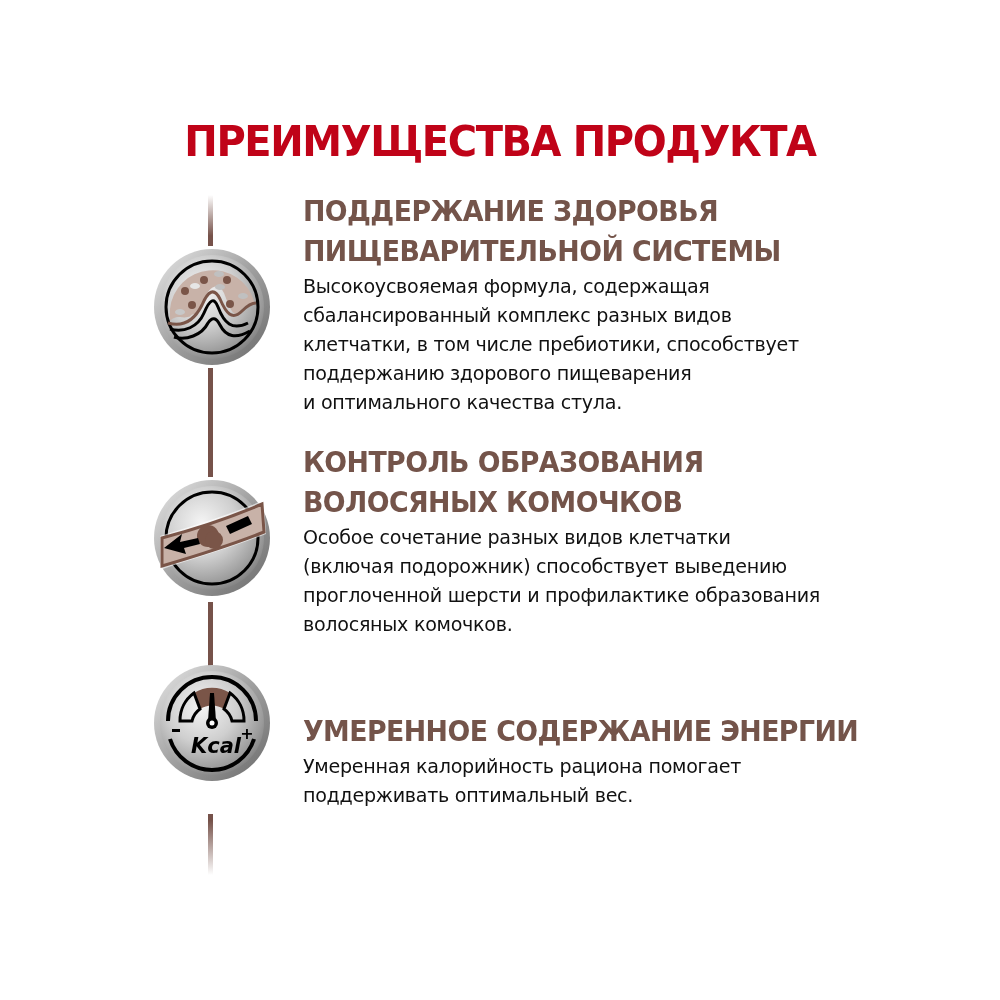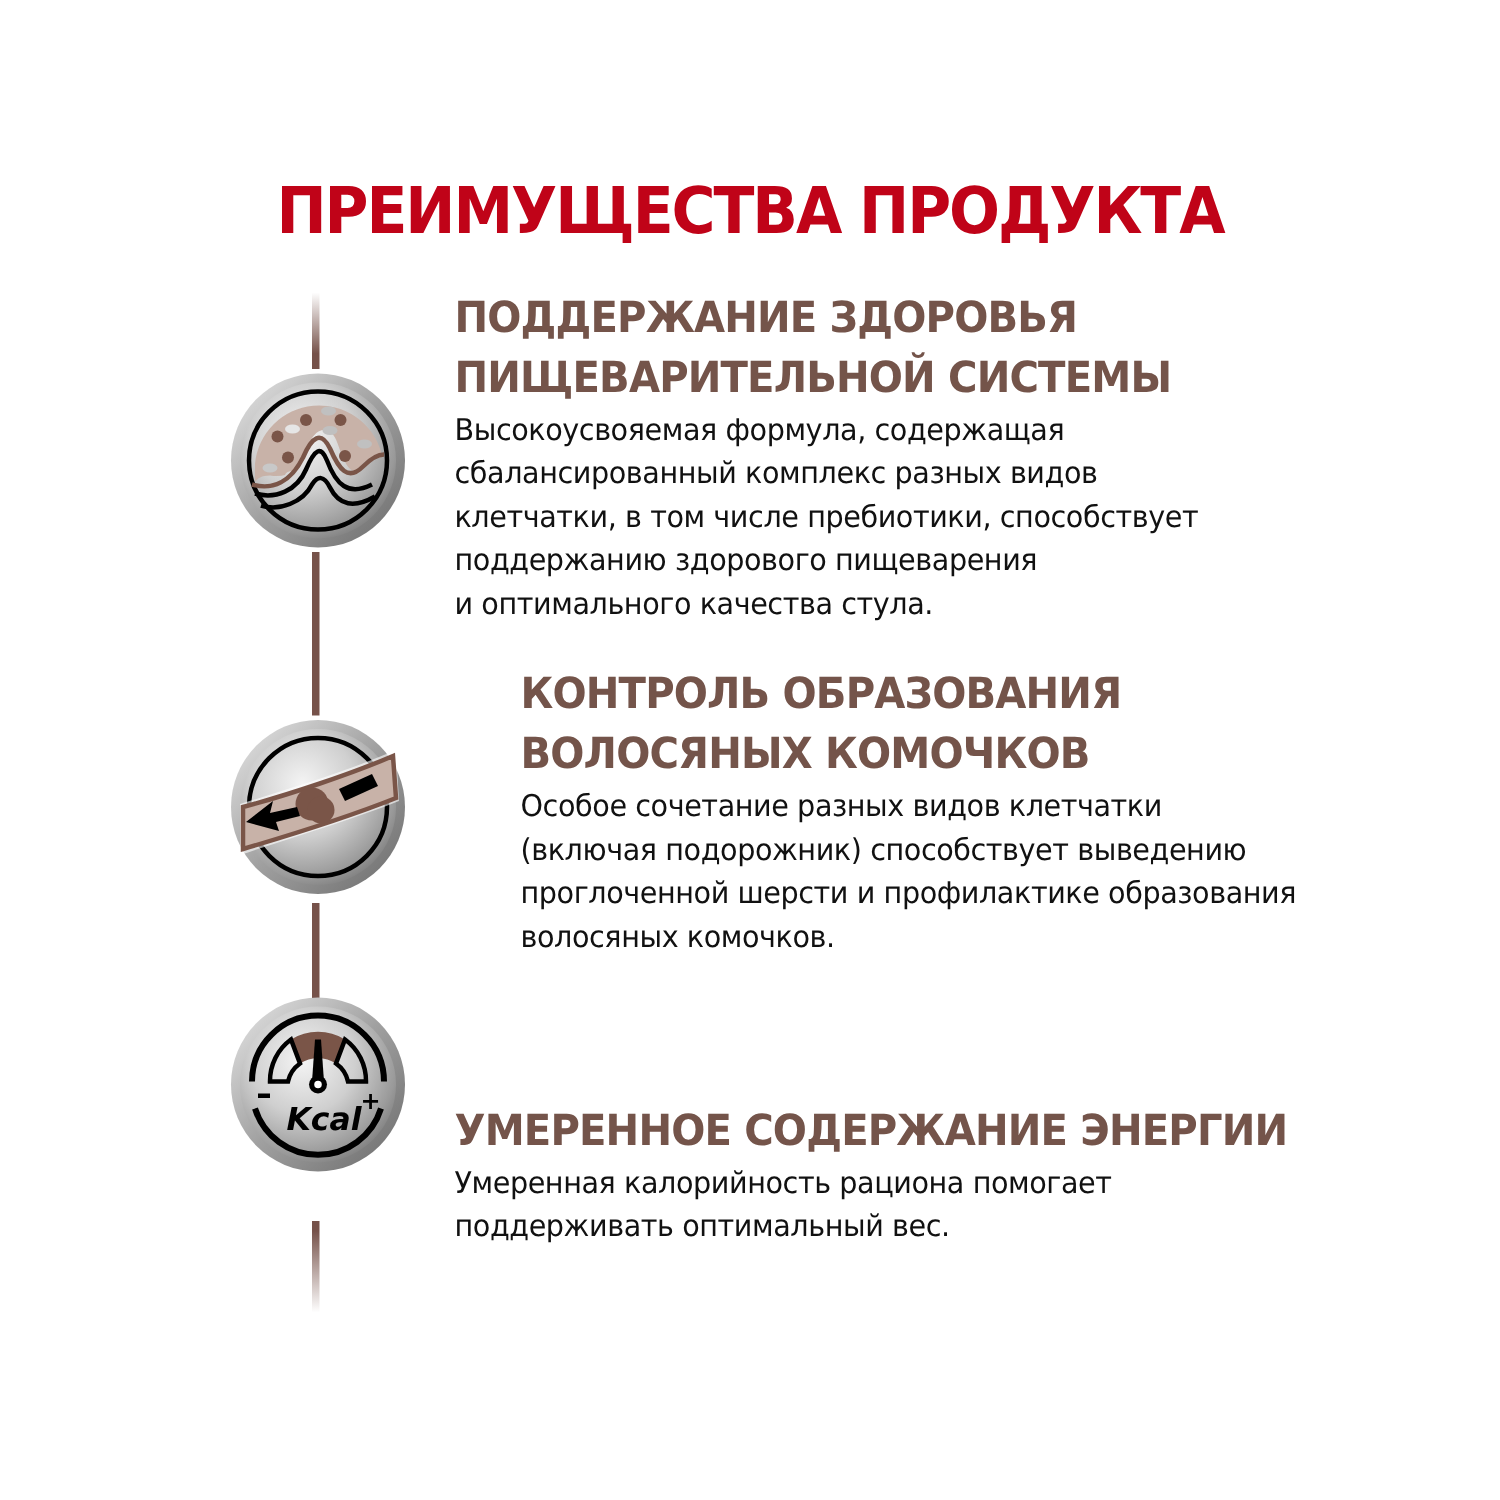--- a/index.html
+++ b/index.html
@@ -82,21 +82,21 @@
     <circle cx="60" cy="60" r="52" fill="url(#metal)"></circle>
     <circle cx="60" cy="60" r="46" fill="none" stroke="#000" stroke-width="3"></circle>
     <path d="M8 58 C40 48 80 36 112 22 L114 56 C84 68 44 80 8 92 Z" fill="#fff" opacity="0.6"></path>
     <path d="M10 60 C40 52 82 38 110 26 L112 54 C82 66 44 78 10 88 Z" fill="#c8b2a8" stroke="#7a5548" stroke-width="3"></path>
     <circle cx="56" cy="58" r="11" fill="#7a5548"></circle>
     <circle cx="62" cy="62" r="9" fill="#7a5548"></circle>
     <path d="M74 48 L96 38 L100 46 L78 56 Z" fill="#000"></path>
     <path d="M46 60 L28 64 L30 56 L12 70 L34 76 L32 70 L48 66 Z" fill="#000"></path>
   </svg>
 </div>
-<div class="section" style="top:443px;margin-left:44px;">
+<div class="section" style="top:443px;">
   <h2><span>КОНТРОЛЬ ОБРАЗОВАНИЯ</span><br><span>ВОЛОСЯНЫХ КОМОЧКОВ</span></h2>
   <p>Особое сочетание разных видов клетчатки
 (включая подорожник) способствует выведению
 проглоченной шерсти и профилактике образования
 волосяных комочков.</p>
 </div>
 
 <div class="icon" style="top:663px;font-style:italic;">
   <svg viewBox="0 0 120 120">
     <circle cx="60" cy="60" r="58" fill="url(#rim)"></circle>
@@ -107,17 +107,17 @@
     <path d="M28 58 A34 34 0 0 1 42 30 L48 46 A20 20 0 0 0 40 58 Z" fill="none" stroke="#000" stroke-width="3"></path>
     <path d="M92 58 A34 34 0 0 0 78 30 L72 46 A20 20 0 0 1 80 58 Z" fill="none" stroke="#000" stroke-width="3"></path>
     <path d="M58 30 L62 30 L64 58 L56 58 Z" fill="#000"></path>
     <circle cx="60" cy="60" r="6" fill="#000"></circle>
     <circle cx="60" cy="60" r="2.5" fill="#fff"></circle>
     <rect x="20" y="66" width="8" height="3" fill="#000"></rect>
     <text x="64" y="90" text-anchor="middle" font-family="DejaVu Sans, sans-serif" font-weight="bold" font-size="21" fill="#000">Kcal</text>
     <text x="95" y="76" text-anchor="middle" font-family="DejaVu Sans, sans-serif" font-weight="bold" font-size="16" fill="#000">+</text>
   </svg>
 </div>
-<div class="section" style="top:712px;margin-top:22px;">
+<div class="section" style="top:712px;">
   <h2>УМЕРЕННОЕ СОДЕРЖАНИЕ ЭНЕРГИИ</h2>
   <p>Умеренная калорийность рациона помогает
 поддерживать оптимальный вес.</p>
 </div>
 
 </body></html>

